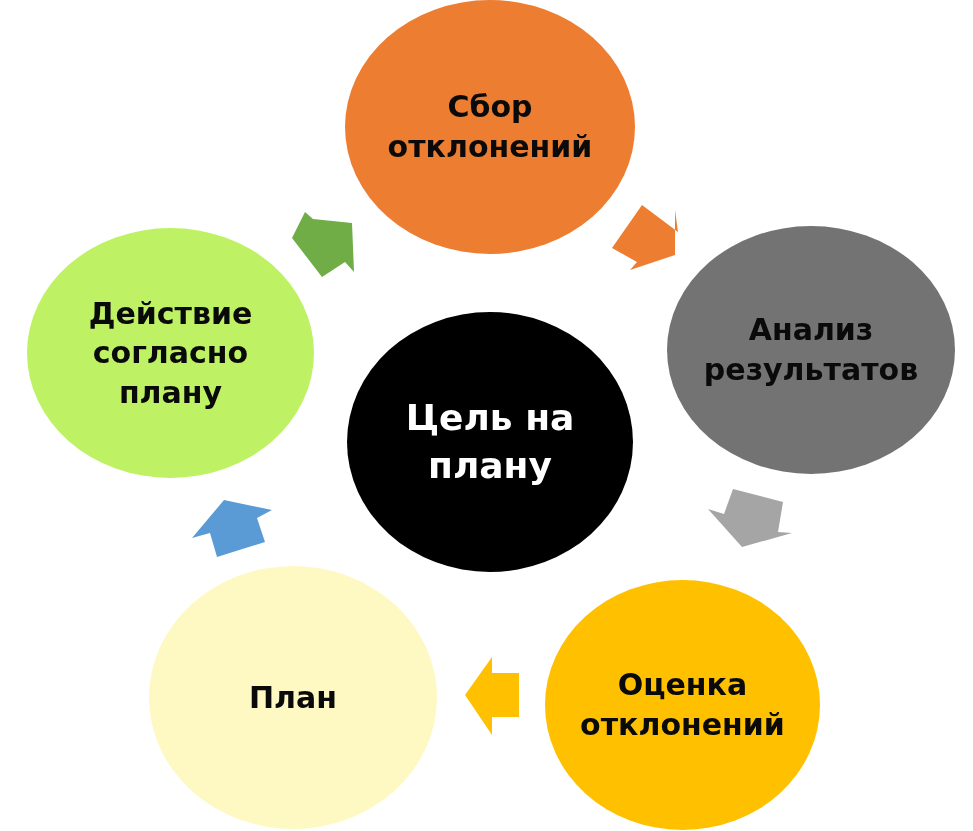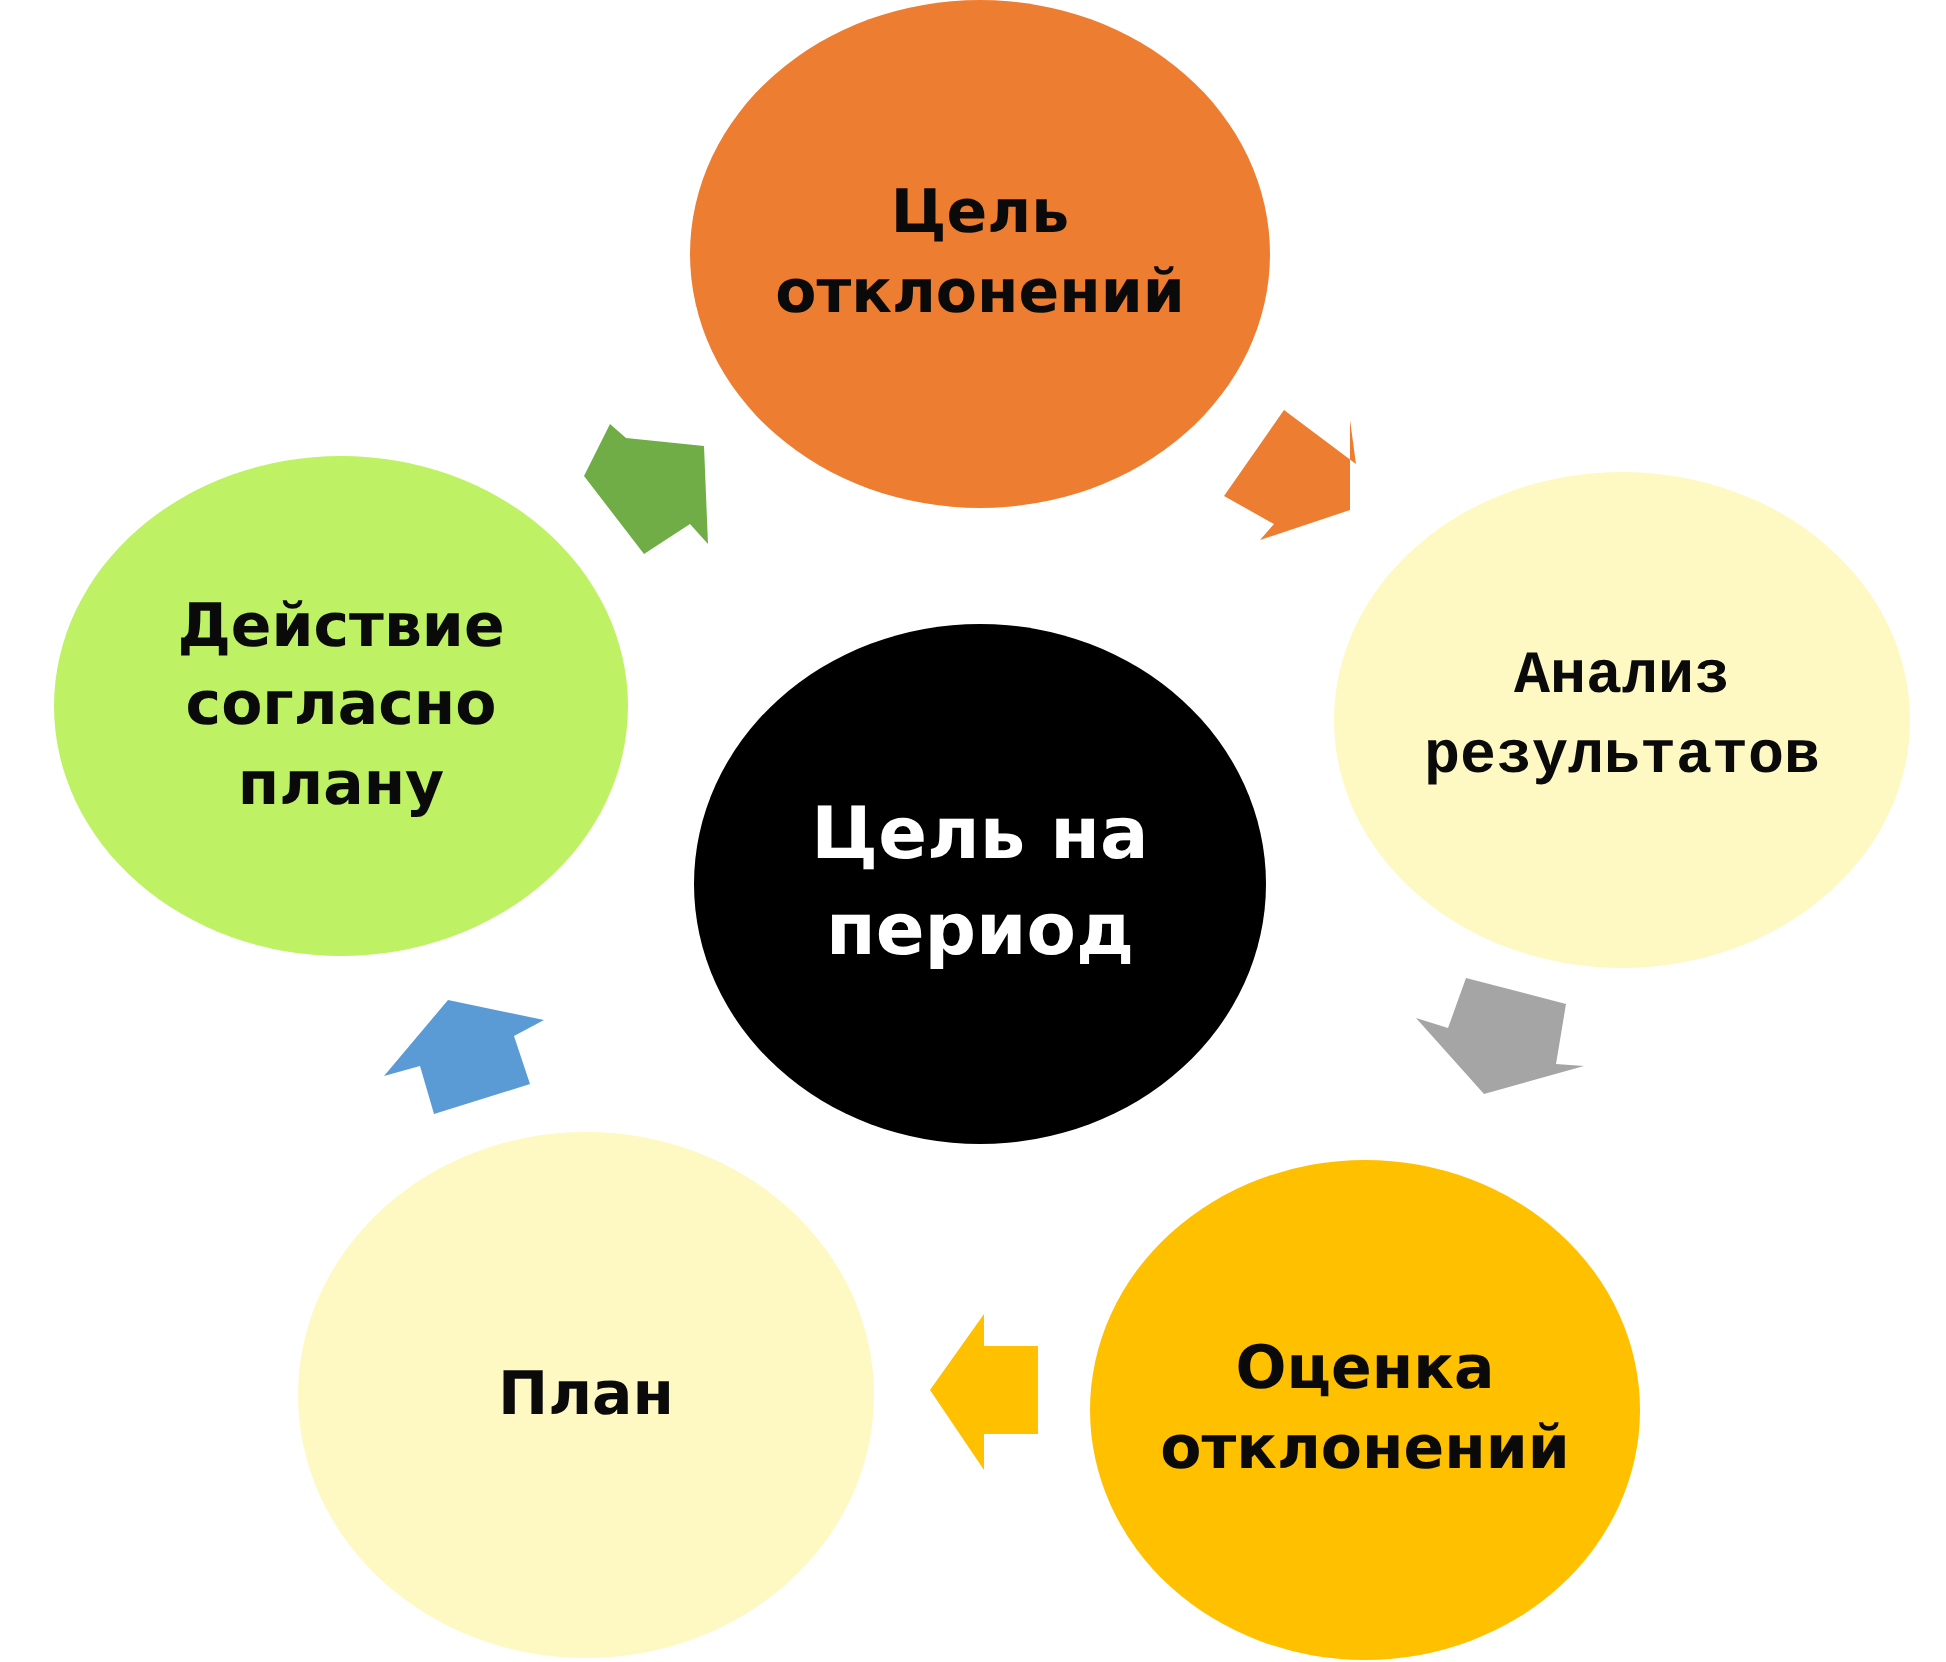--- a/index.html
+++ b/index.html
@@ -23,25 +23,25 @@
   <polygon fill="#A5A5A5" points="733,489 783,502 778,532 792,533 742,547 708,509 724,514"></polygon>
 
   <polygon fill="#FFC000" points="492,657 492,673 519,673 519,717 492,717 492,735 465,695"></polygon>
 
   <polygon fill="#5B9BD5" points="224,500 272,510 257,518 265,542 217,557 210,533 192,538"></polygon>
 
   <polygon fill="#70AD47" points="305,212 313,219 352,223 354,272 345,262 322,277 292,238"></polygon>
 </svg>
 
 <div class="node" style="left:345px; top:0px; width:290px; height:254px; background:#ED7D31;">
-  <span>Цель
+  <span>Сбор
 отклонений</span>
 </div>
 
-<div class="node" style="left:667px; top:236px; width:288px; height:248px; background:#fef9c3;font-family:Liberation Mono, monospace;">
+<div class="node" style="left:667px; top:226px; width:288px; height:248px; background:#737373;">
   <span>Анализ
 результатов</span>
 </div>
 
 <div class="node" style="left:545px; top:580px; width:275px; height:250px; background:#FFC000;">
   <span>Оценка
 отклонений</span>
 </div>
 
 <div class="node" style="left:149px; top:566px; width:288px; height:263px; background:#fef9c3;">
@@ -49,14 +49,14 @@
 </div>
 
 <div class="node" style="left:27px; top:228px; width:287px; height:250px; background:#bef264;">
   <span>Действие
 согласно
 плану</span>
 </div>
 
 <div class="node center" style="left:347px; top:312px; width:286px; height:260px; background:#000000;">
   <span>Цель на
-период</span>
+плану</span>
 </div>
 
 </body></html>

